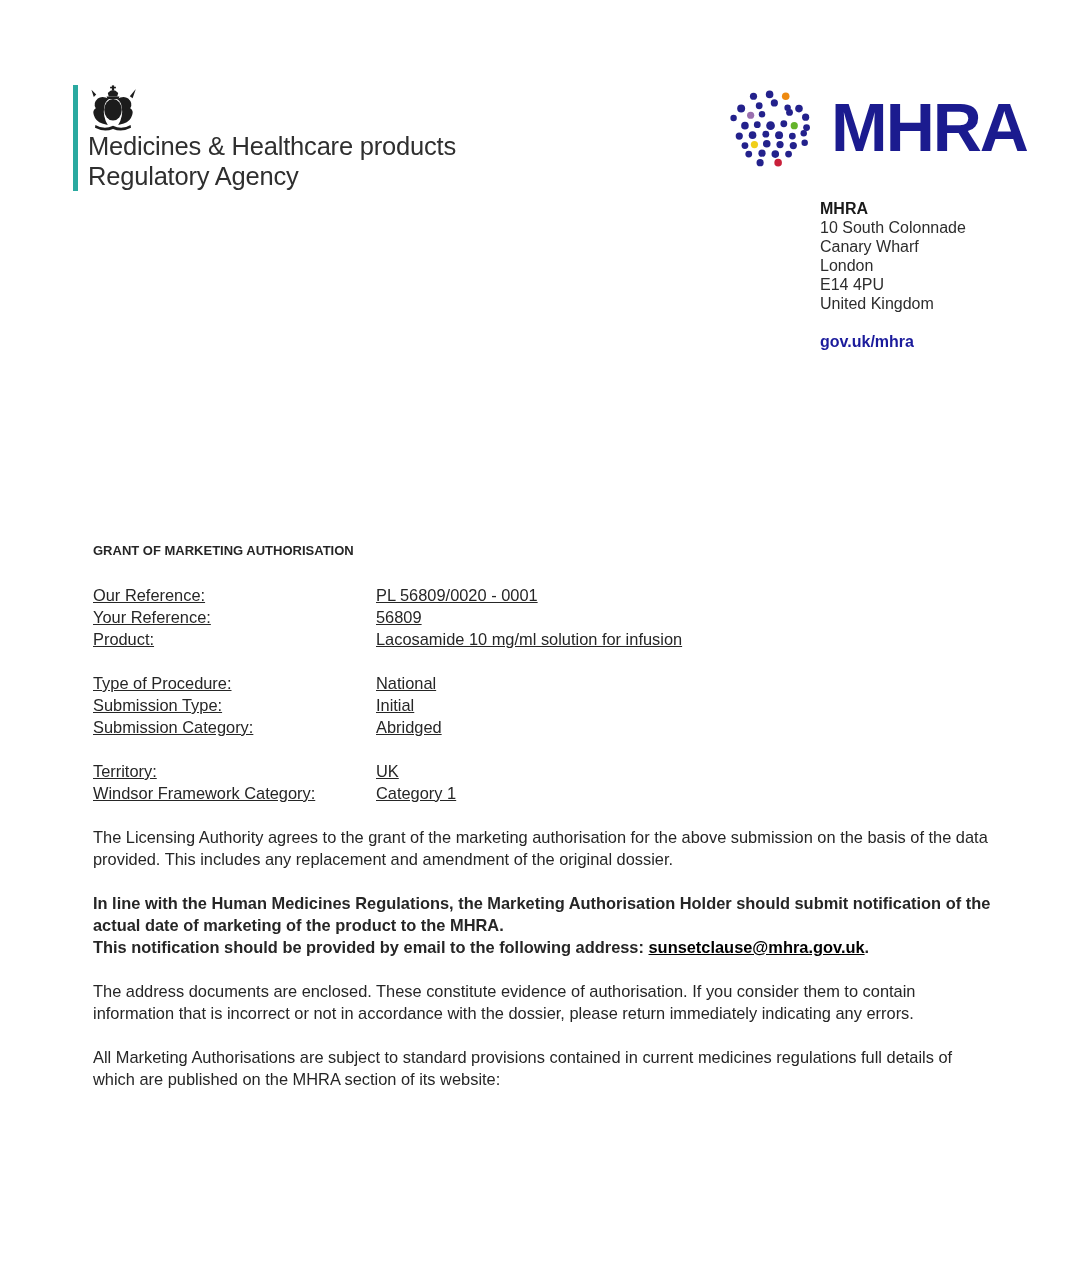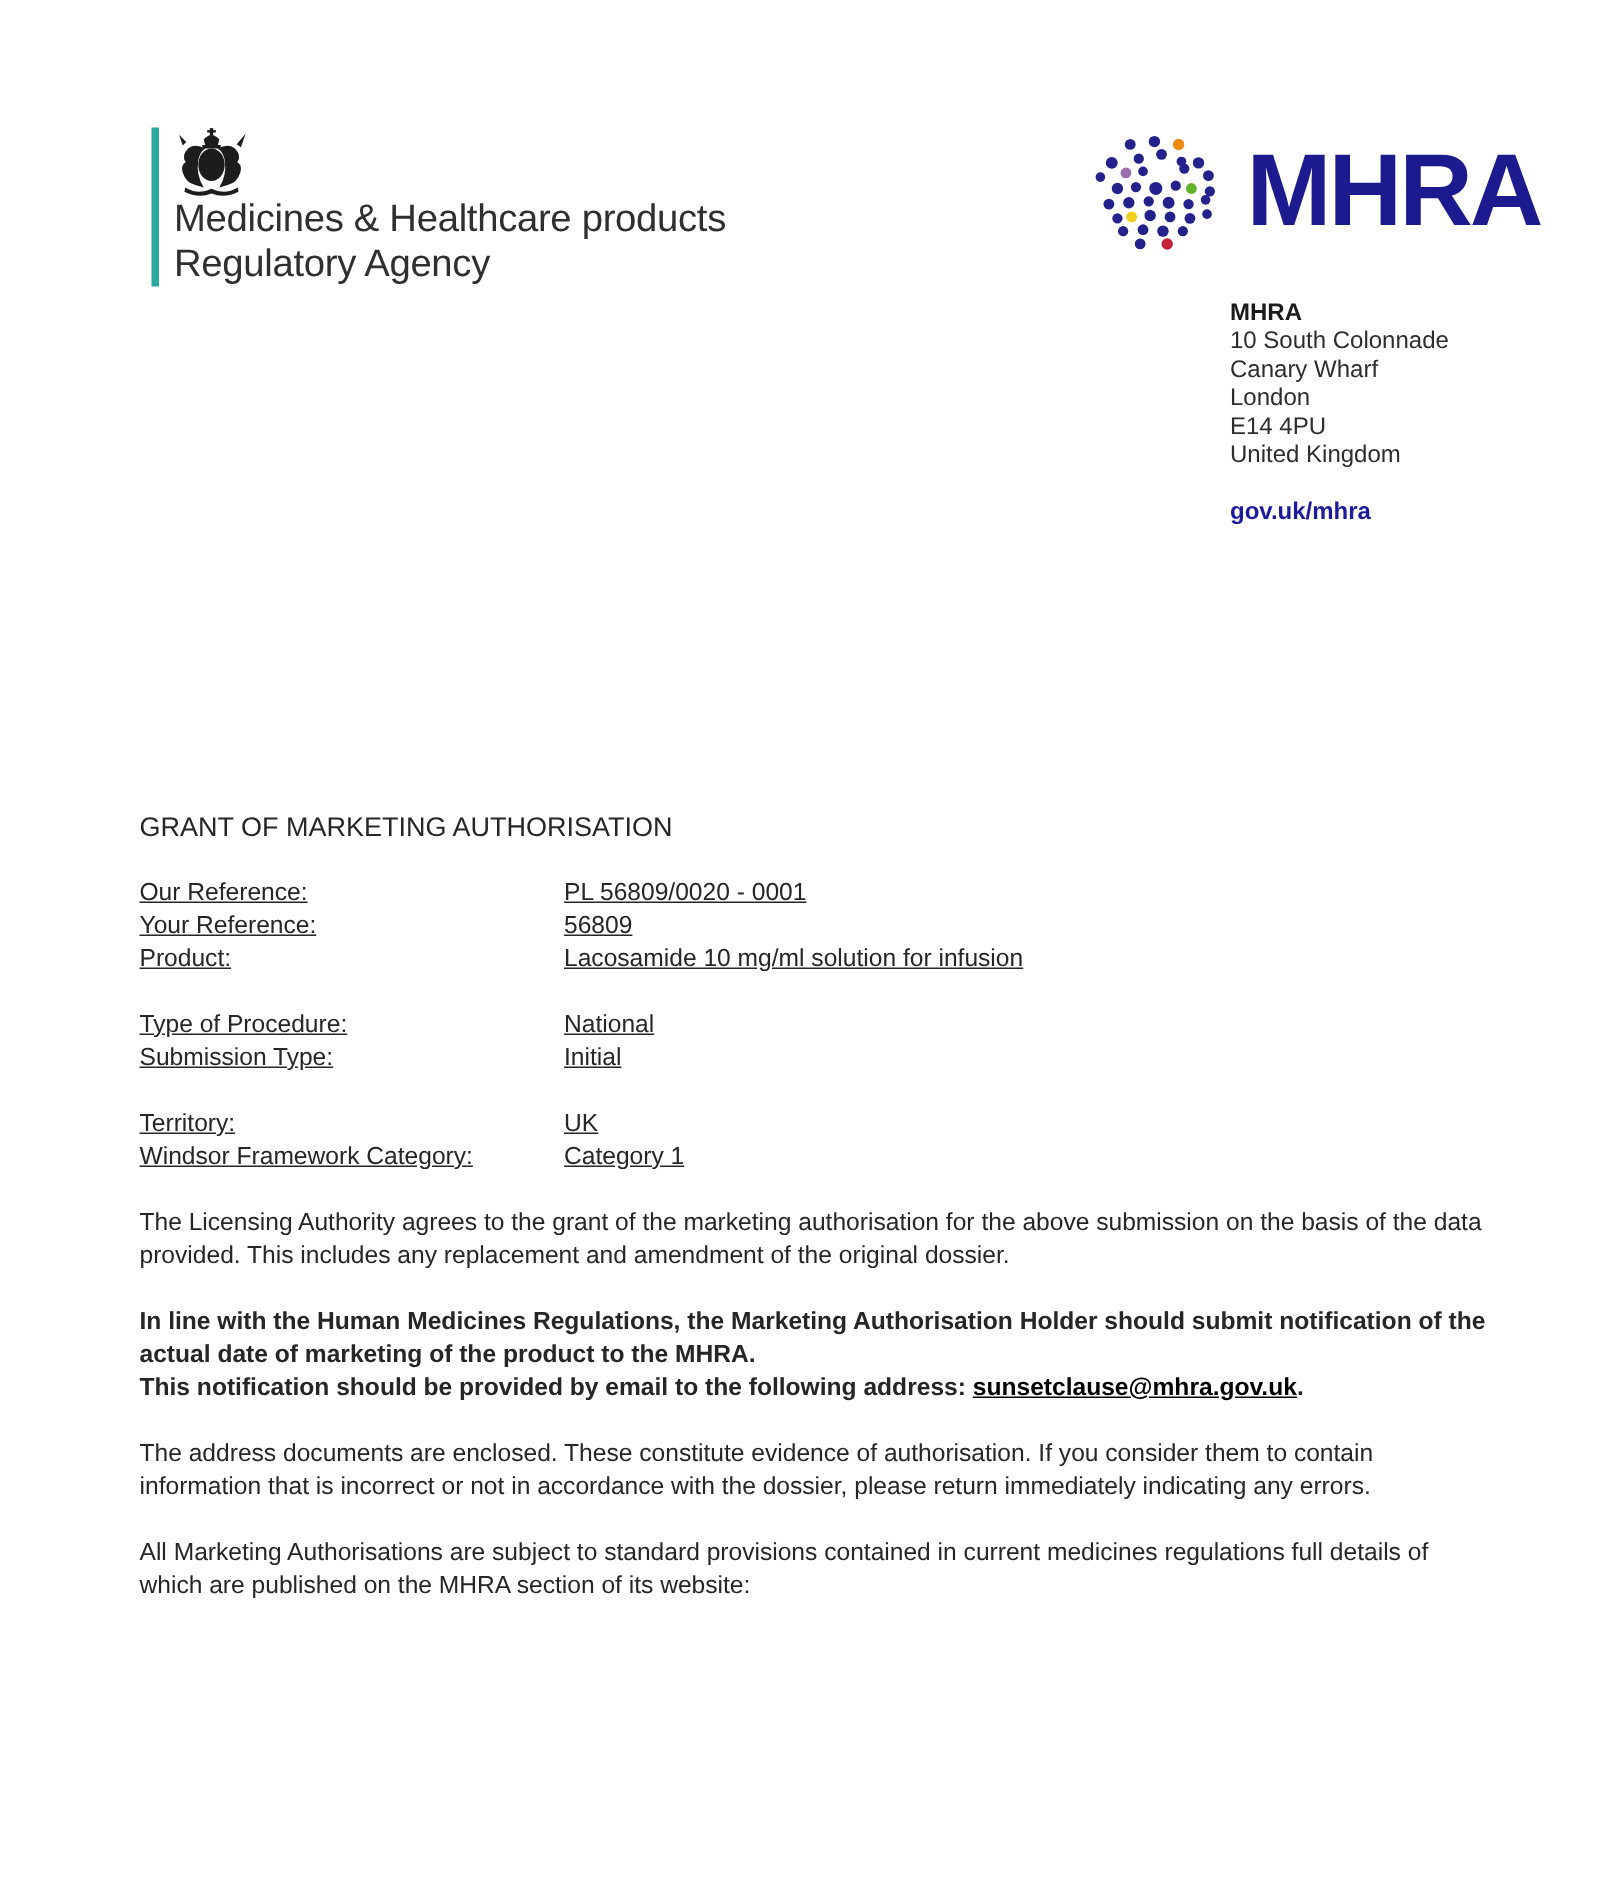--- a/index.html
+++ b/index.html
@@ -7,21 +7,21 @@
   body { font-family: "Liberation Sans", sans-serif; }
   .page {
     position: relative;
     width: 1080px;
     height: 1261px;
     background: #ffffff;
     overflow: hidden;
   }
 
   
-  .gov-logo { position: absolute; left: 101px; top: 85px; width: 440px; height: 110px; padding-left: 23px; }
+  .gov-logo { position: absolute; left: 73px; top: 85px; width: 440px; height: 110px; padding-left: 23px; }
   .teal-bar { position: absolute; left: 0; top: 0; width: 5px; height: 106px; background: #2aa9a0; }
   .crest { position: absolute; left: 16px; top: 0; width: 48px; height: 48px; }
   .gov-logo-text {
     position: absolute; left: 15px; top: 46px;
     font-size: 25.5px; line-height: 30px; color: #2f2f2f;
     letter-spacing: -0.2px; white-space: nowrap;
   }
 
   
   .mhra-logo { position: absolute; left: 726px; top: 83px; display: flex; align-items: center; }
@@ -38,21 +38,21 @@
   .address .site-link {
     display: inline-block; margin-top: 19px; font-weight: bold;
     color: #1b1b9c; text-decoration: none;
   }
 
   
   .letter {
     position: absolute; left: 93px; top: 540px; width: 902px;
     font-size: 16.4px; line-height: 22px; color: #262626;
   }
-  .letter-heading { font-weight: normal; font-size: 18px; margin-bottom: 22px; }
+  .letter-heading { font-weight: bold; font-size: 13px; margin-bottom: 22px; }
   .field-group { margin-bottom: 22px; text-decoration: underline; }
   .field-row { display: flex; }
   .field-label { width: 283px; flex: 0 0 283px; }
   .para { margin-bottom: 22px; }
   .para-bold { font-weight: bold; }
   a.inline-link { color: #000000; text-decoration: underline; }
   a.inline-link.bold { font-weight: bold; }
   .closing { margin-bottom: 0; }
   .signatory { margin-top: 43px; }
 </style>
@@ -157,20 +157,24 @@
 
     <div class="field-group">
       <div class="field-row">
         <span class="field-label">Type of Procedure:</span>
         <span class="field-value">National</span>
       </div>
       <div class="field-row">
         <span class="field-label">Submission Type:</span>
         <span class="field-value">Initial</span>
       </div>
+      <div class="field-row">
+        <span class="field-label">Submission Category:</span>
+        <span class="field-value">Abridged</span>
+      </div>
     </div>
 
     <div class="field-group">
       <div class="field-row">
         <span class="field-label">Territory:</span>
         <span class="field-value">UK</span>
       </div>
       <div class="field-row">
         <span class="field-label">Windsor Framework Category:</span>
         <span class="field-value">Category 1</span>

